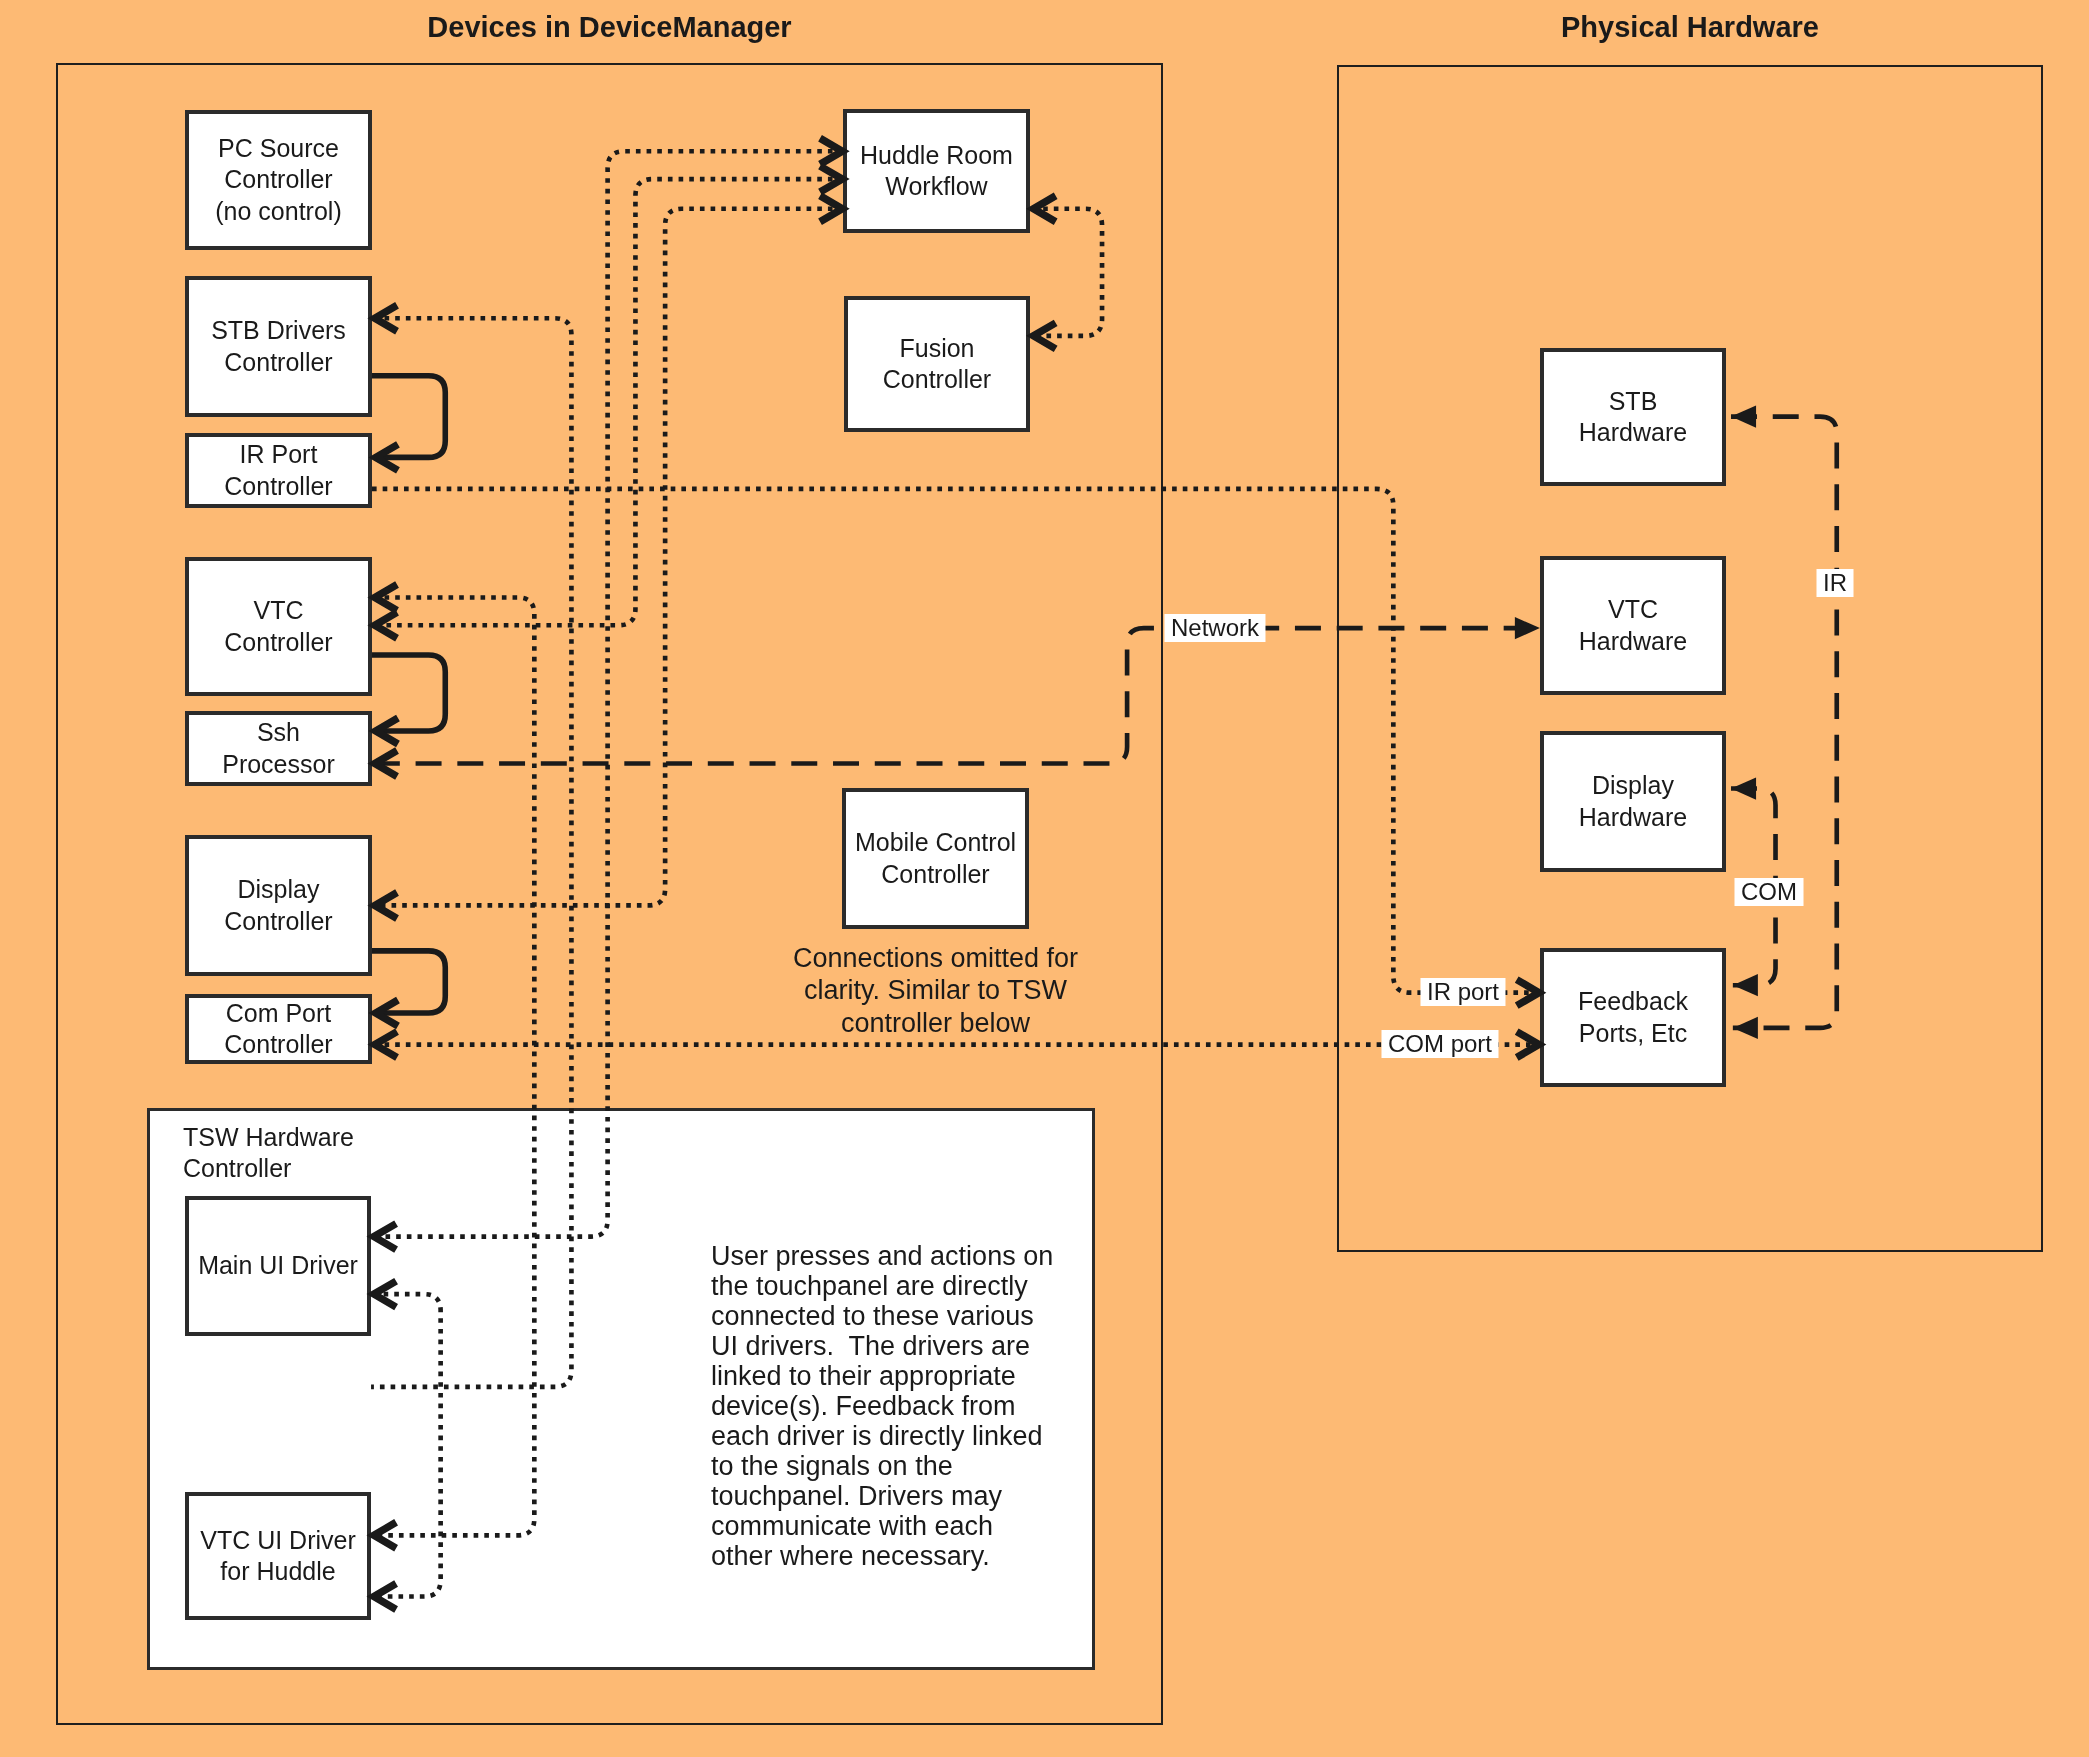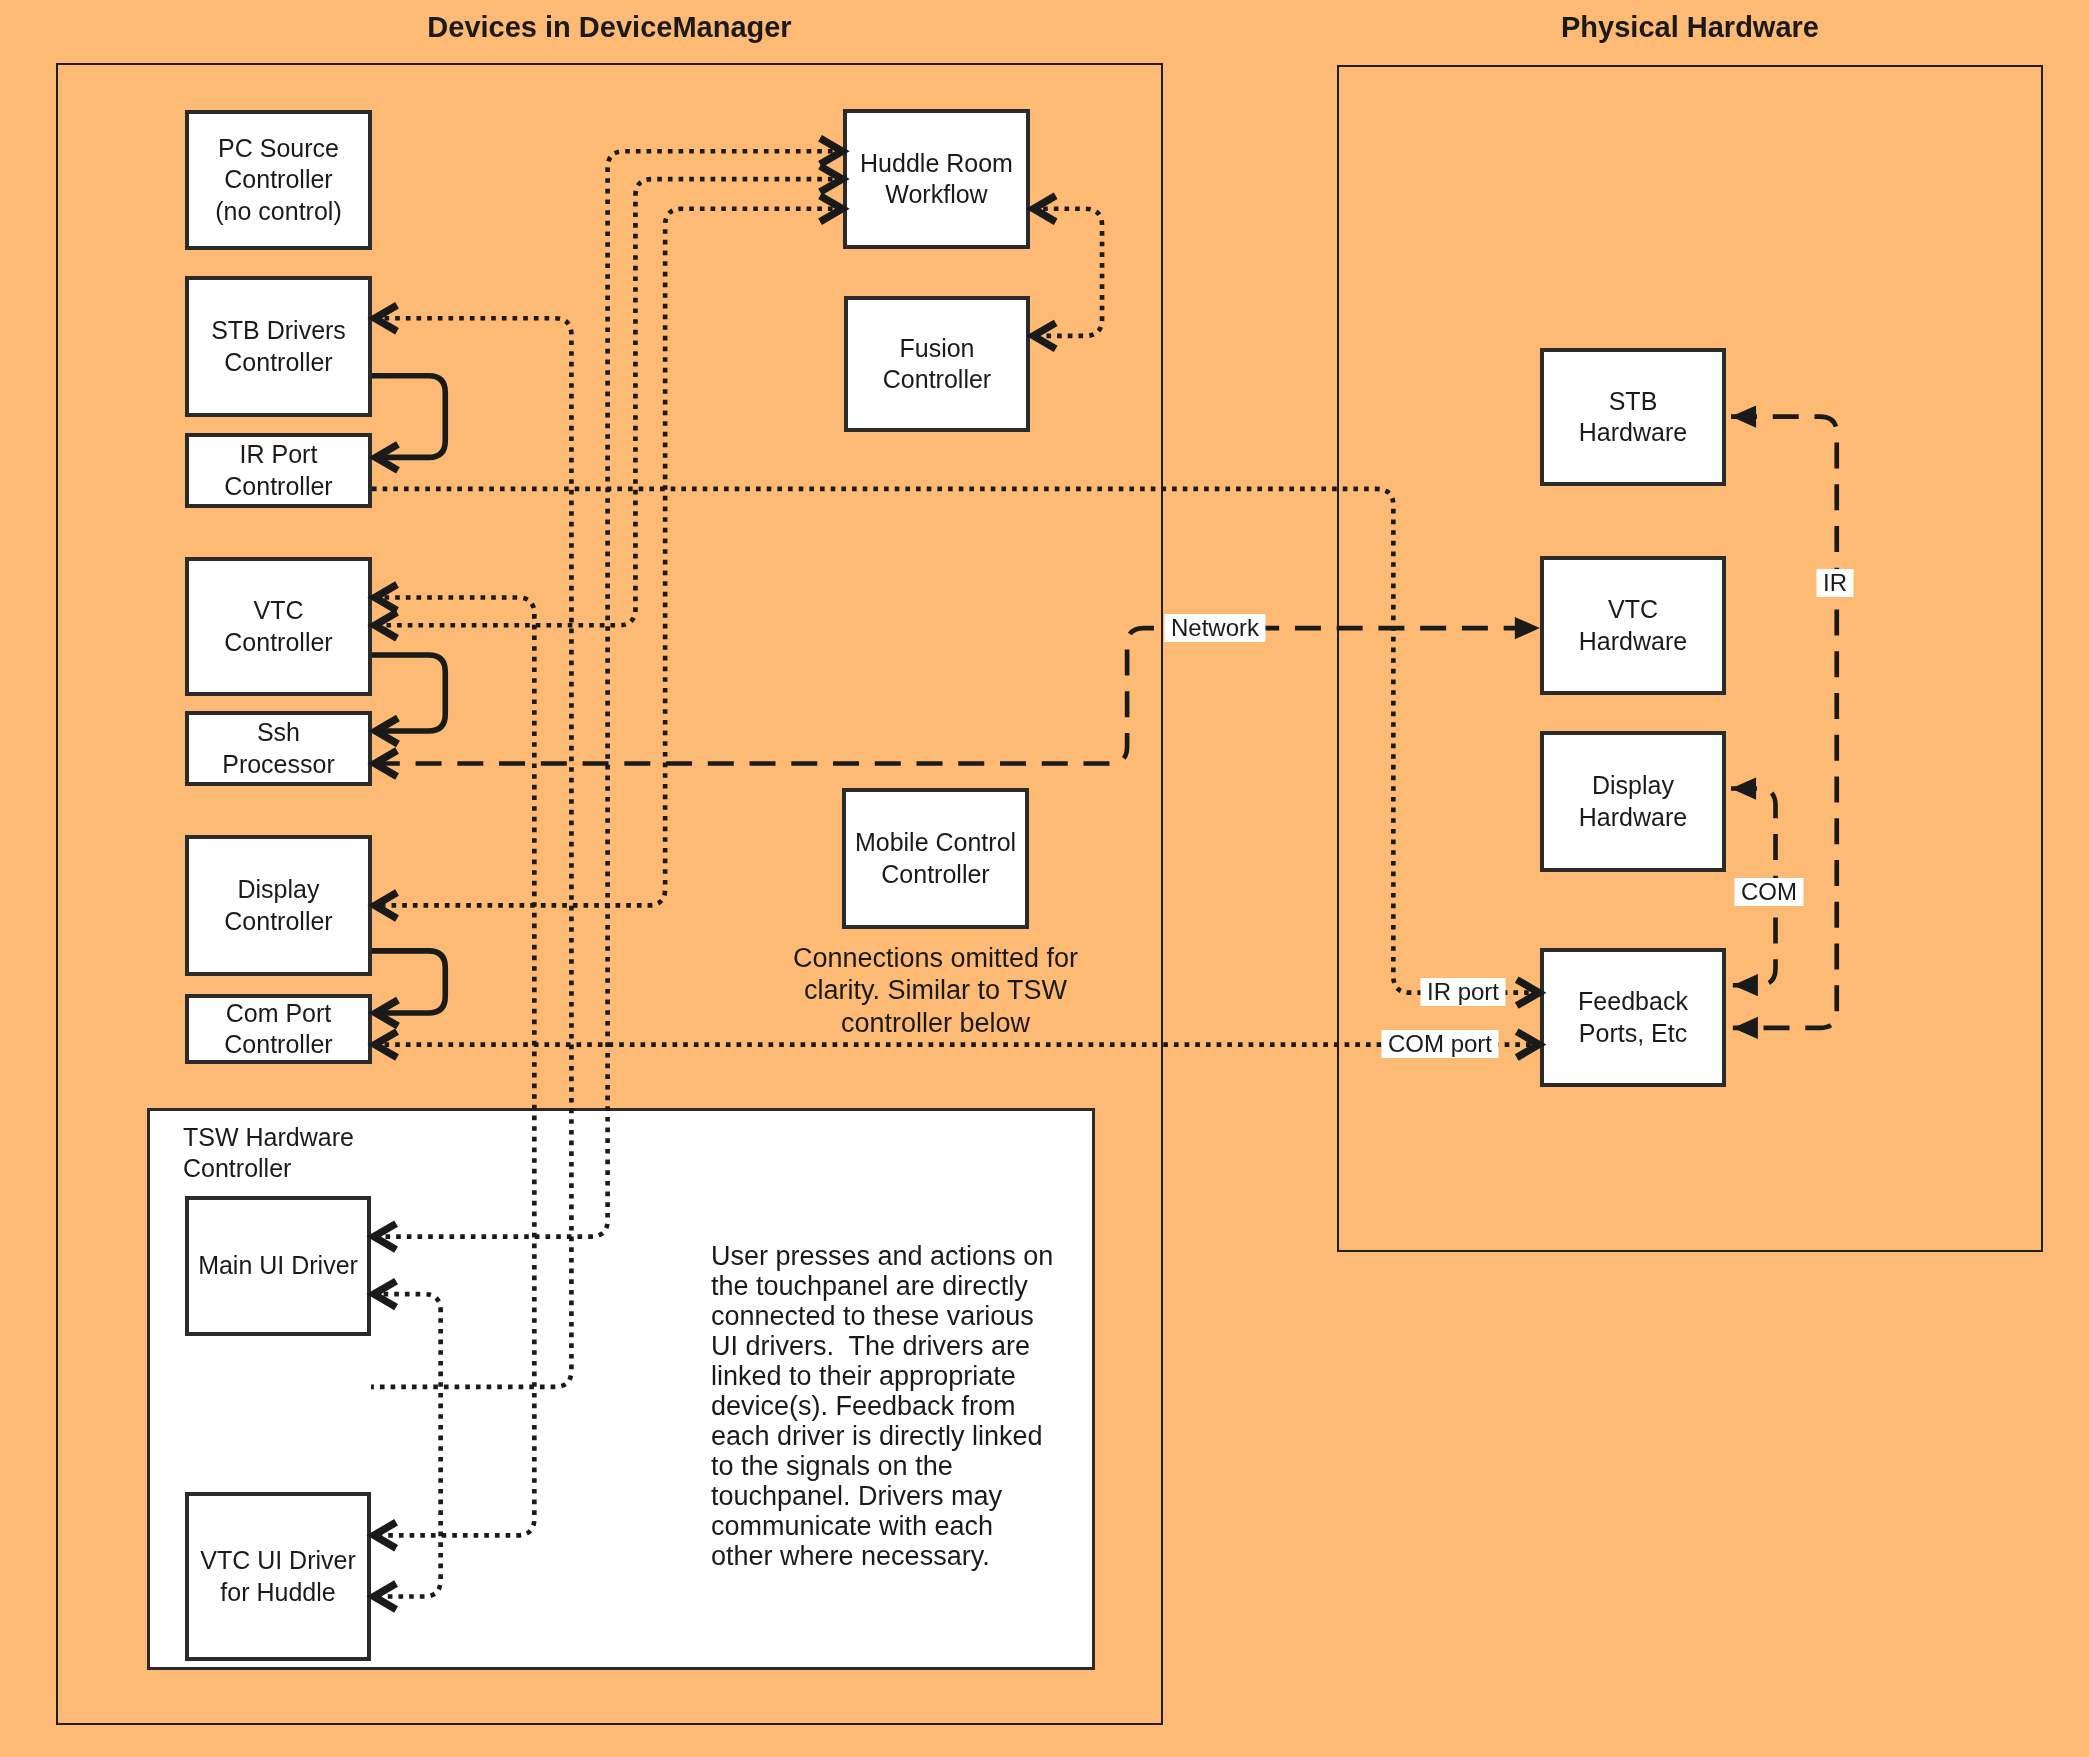--- a/index.html
+++ b/index.html
@@ -40,32 +40,32 @@
 Controller</div>
   <div class="box" style="left:185px;top:557px;width:187px;height:139px">VTC
 Controller</div>
   <div class="box" style="left:185px;top:711px;width:187px;height:75px">Ssh
 Processor</div>
   <div class="box" style="left:185px;top:835px;width:187px;height:141px">Display
 Controller</div>
   <div class="box" style="left:185px;top:994px;width:187px;height:70px">Com Port
 Controller</div>
 
-  <div class="box" style="left:843px;top:109px;width:187px;height:140px">Huddle Room
+  <div class="box" style="left:843px;top:109px;width:187px;height:124px">Huddle Room
 Workflow</div>
   <div class="box" style="left:844px;top:296px;width:186px;height:136px">Fusion
 Controller</div>
   <div class="box" style="left:842px;top:788px;width:187px;height:141px">Mobile Control
 Controller</div>
   <div class="note" style="left:750px;top:942px;width:371px;text-align:center">Connections omitted for
 clarity. Similar to TSW
 controller below</div>
 
   <div class="box" style="left:185px;top:1196px;width:186px;height:140px">Main UI Driver</div>
-  <div class="box" style="left:185px;top:1492px;width:186px;height:169px">VTC UI Driver
+  <div class="box" style="left:185px;top:1492px;width:186px;height:128px">VTC UI Driver
 for Huddle</div>
 
   <div class="note" style="left:711px;top:1241px;line-height:30px">User presses and actions on
 the touchpanel are directly
 connected to these various
 UI drivers.  The drivers are
 linked to their appropriate
 device(s). Feedback from
 each driver is directly linked
 to the signals on the

